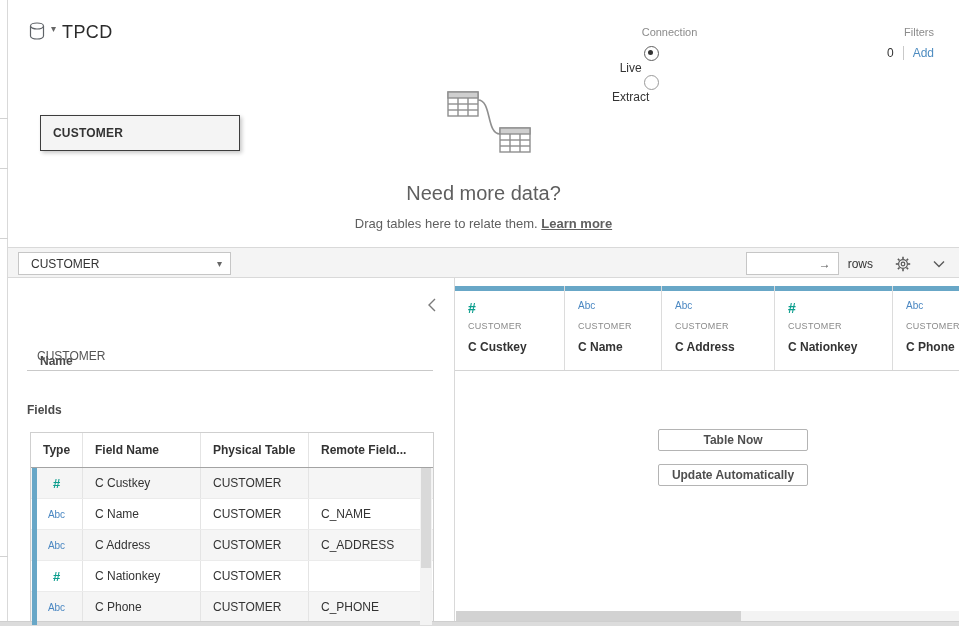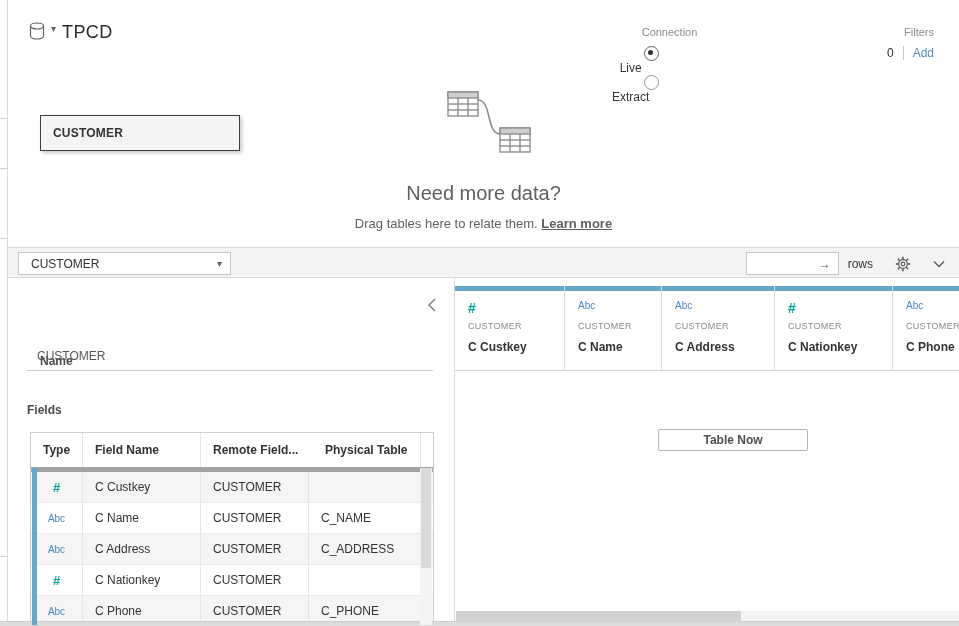--- a/index.html
+++ b/index.html
@@ -59,21 +59,21 @@
   #collapse-btn{left:417px;top:17px;cursor:pointer;padding:2px;}
   .panel-label{font-weight:bold;color:#4a4a4a;}
   #name-label{left:32px;top:48px;margin-top:28px;}
   #name-value{left:29px;top:71px;color:#555;}
   #name-underline{left:19px;top:92px;width:406px;height:1px;background:#c9c9c9;}
   #fields-label{left:19px;top:125px;}
 
   
   #fields-table{left:22px;top:154px;width:404px;height:194px;border:1px solid #cfcfcf;background:#fff;overflow:hidden;}
   .frow{display:flex;height:30px;align-items:center;border-bottom:1px solid #ebebeb;}
-  .frow.fhead{height:34px;font-weight:bold;border-bottom:5px solid #a3a3a3;background:#fff;}
+  .frow.fhead{height:34px;font-weight:bold;border-bottom:1px solid #a3a3a3;background:#fff;}
   .frow.alt{background:#f5f5f5;}
   .fcell{height:100%;display:flex;align-items:center;border-right:1px solid #e4e4e4;padding-left:12px;box-sizing:border-box;overflow:hidden;white-space:nowrap;}
   .fcell.c-type{width:52px;justify-content:center;padding-left:0;}
   .fcell.c-name{width:118px;}
   .fcell.c-table{width:108px;}
   .fcell.c-remote{width:112px;border-right:none;}
   .frow.fempty{height:12px;background:#fff;border-bottom:none;}
   #fields-accent{left:1px;top:35px;width:5px;height:157px;background:#68a7c7;z-index:3;}
   #fields-scrollbar{right:1px;top:35px;width:12px;height:157px;background:#f3f3f3;z-index:2;}
   #fields-scroll-thumb{position:absolute;left:1px;top:0;width:10px;height:100px;background:#d9d9d9;}
@@ -227,22 +227,22 @@
       <div class="abs panel-label" id="name-label">Name</div>
       <div class="abs" id="name-value">CUSTOMER</div>
       <div class="abs" id="name-underline"></div>
 
       <div class="abs panel-label" id="fields-label">Fields</div>
 
       <div class="abs" id="fields-table">
         <div class="frow fhead">
           <div class="fcell c-type">Type</div>
           <div class="fcell c-name">Field Name</div>
+          <div class="fcell c-table">Physical Table</div>
           <div class="fcell c-remote">Remote Field...</div>
-          <div class="fcell c-table">Physical Table</div>
         </div>
 
         <div class="frow alt">
           <div class="fcell c-type">
               <span class="type-icon type-number">#</span>
             </div>
           <div class="fcell c-name">C Custkey</div>
           <div class="fcell c-table">CUSTOMER</div>
         </div>
         <div class="frow">
@@ -327,20 +327,21 @@
         <div class="gbar"></div>
         <div class="gcol-inner">
           <span class="gicon type-string">Abc</span>
           <div class="gtable-label">CUSTOMER</div>
           <div class="gfield-label">C Phone</div>
         </div>
       </div>
     </div>
 
     <div class="abs update-btn" id="update-now">Table Now</div>
+    <div class="abs update-btn" id="update-auto">Update Automatically</div>
 
     <div class="abs" id="grid-hscroll">
       <div id="grid-hscroll-thumb"></div>
     </div>
   </div>
 
   <div class="abs" id="bottom-strip"></div>
 </div>
 
 </body></html>

